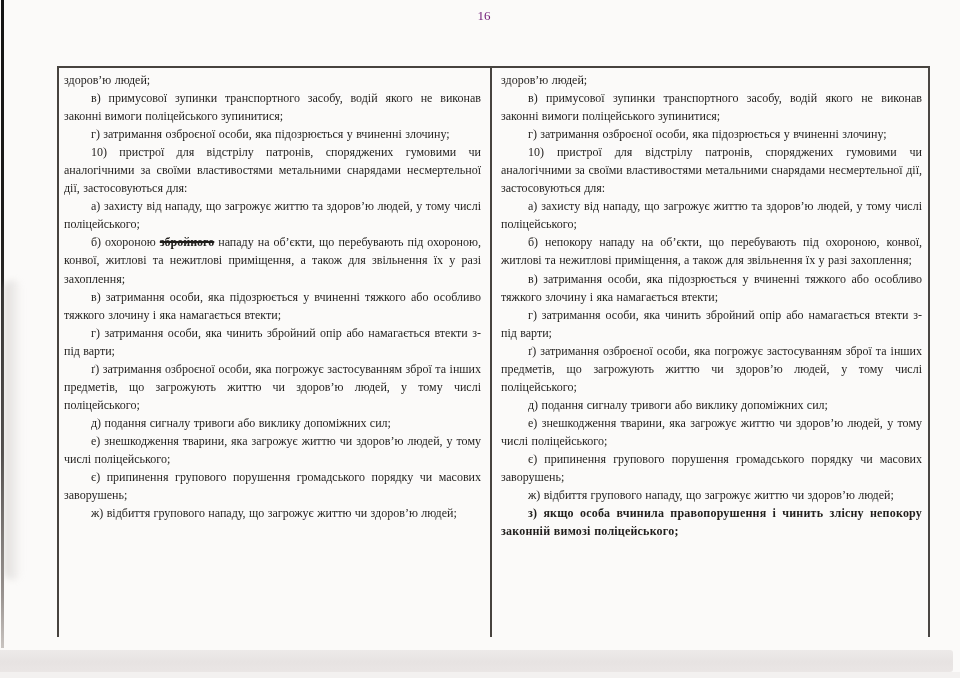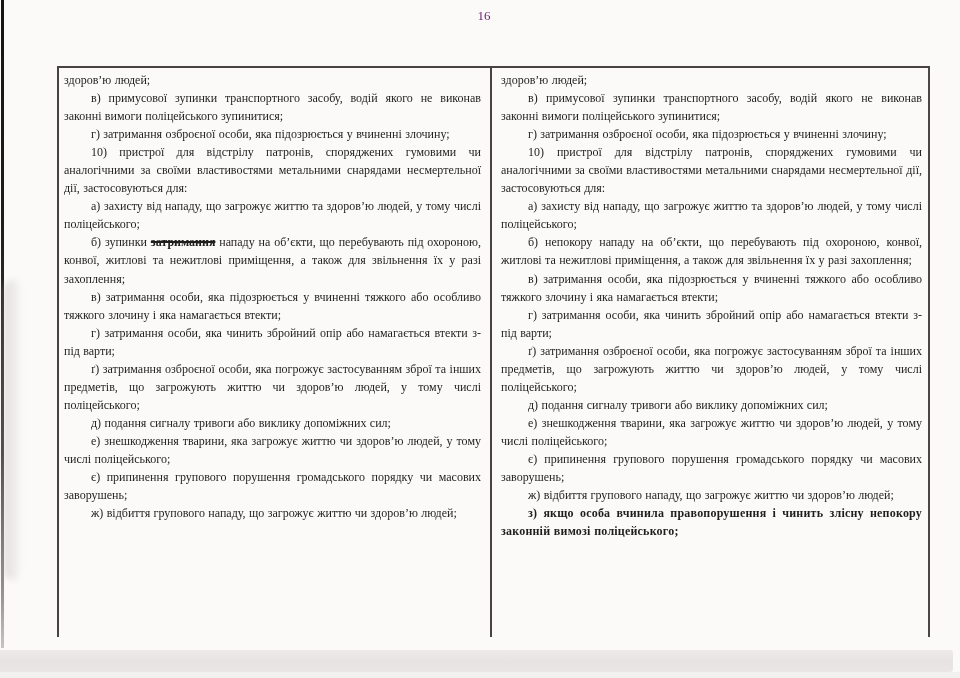--- a/index.html
+++ b/index.html
@@ -124,21 +124,21 @@
 
   <div class="page-number">16</div>
 
   <div class="doc-table">
     <div class="col col-left" id="col-left">
         <p class="para no-indent">здоров’ю людей;</p>
         <p class="para">в) примусової зупинки транспортного засобу, водій якого не виконав законні вимоги поліцейського зупинитися;</p>
         <p class="para">г) затримання озброєної особи, яка підозрюється у вчиненні злочину;</p>
         <p class="para">10) пристрої для відстрілу патронів, споряджених гумовими чи аналогічними за своїми властивостями метальними снарядами несмертельної дії, застосовуються для:</p>
         <p class="para">а) захисту від нападу, що загрожує життю та здоров’ю людей, у тому числі поліцейського;</p>
-        <p class="para"><span>б) зупинки </span><span class="bold-strike">затримання</span><span> нападу на об’єкти, що перебувають під охороною, конвої, житлові та нежитлові приміщення, а також для звільнення їх у разі захоплення;</span></p>
+        <p class="para"><span>б) охороною </span><span class="bold-strike">збройного</span><span> нападу на об’єкти, що перебувають під охороною, конвої, житлові та нежитлові приміщення, а також для звільнення їх у разі захоплення;</span></p>
         <p class="para">в) затримання особи, яка підозрюється у вчиненні тяжкого або особливо тяжкого злочину і яка намагається втекти;</p>
         <p class="para">г) затримання особи, яка чинить збройний опір або намагається втекти з-під варти;</p>
         <p class="para">ґ) затримання озброєної особи, яка погрожує застосуванням зброї та інших предметів, що загрожують життю чи здоров’ю людей, у тому числі поліцейського;</p>
         <p class="para">д) подання сигналу тривоги або виклику допоміжних сил;</p>
         <p class="para">е) знешкодження тварини, яка загрожує життю чи здоров’ю людей, у тому числі поліцейського;</p>
         <p class="para">є) припинення групового порушення громадського порядку чи масових заворушень;</p>
         <p class="para">ж) відбиття групового нападу, що загрожує життю чи здоров’ю людей;</p>
       </div>
     <div class="col col-right" id="col-right">
         <p class="para no-indent">здоров’ю людей;</p>

